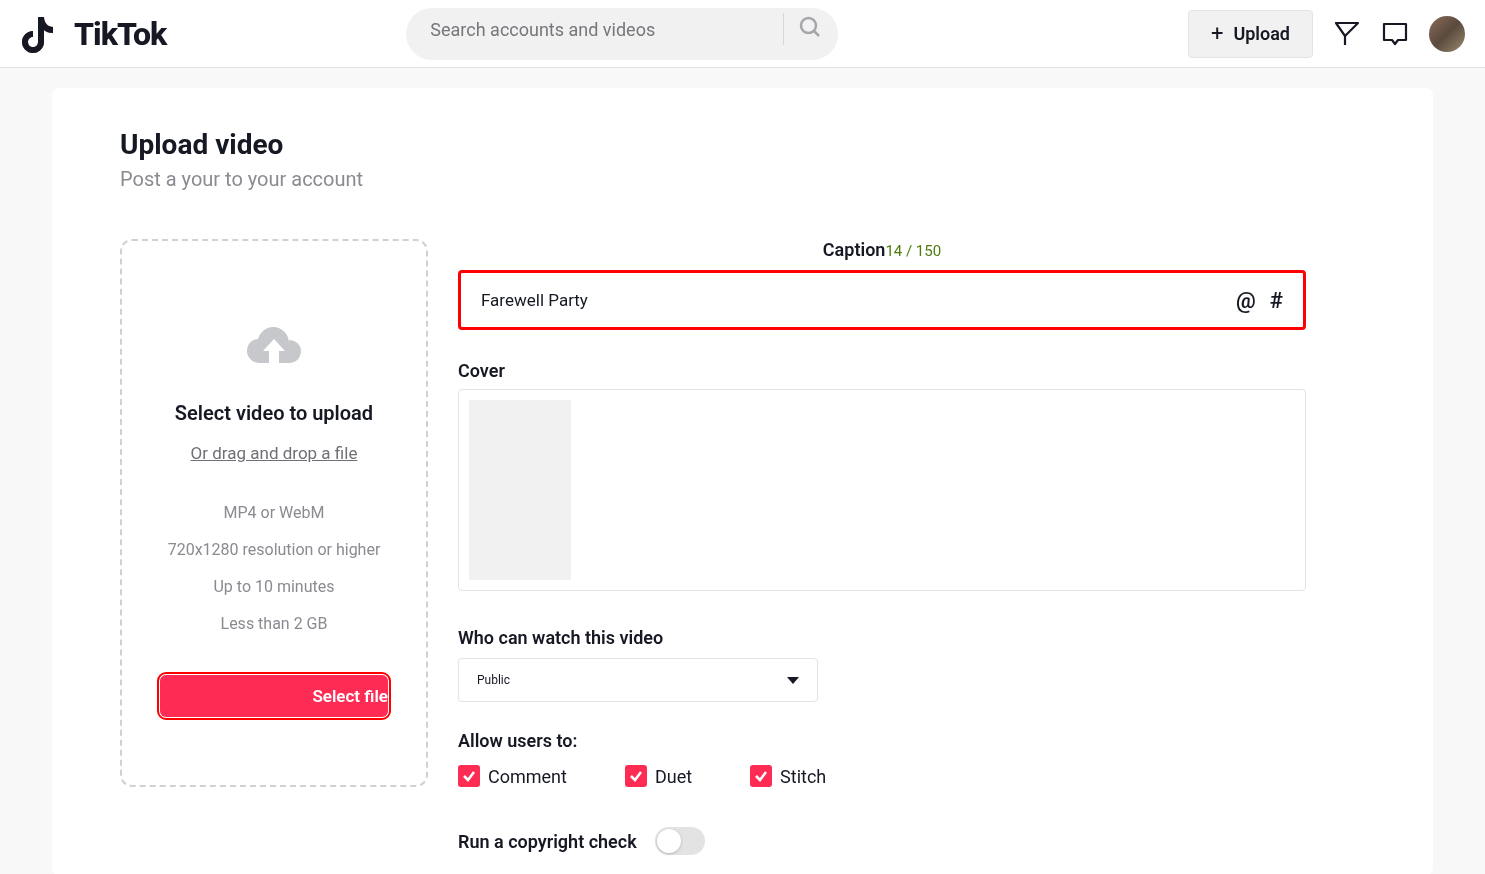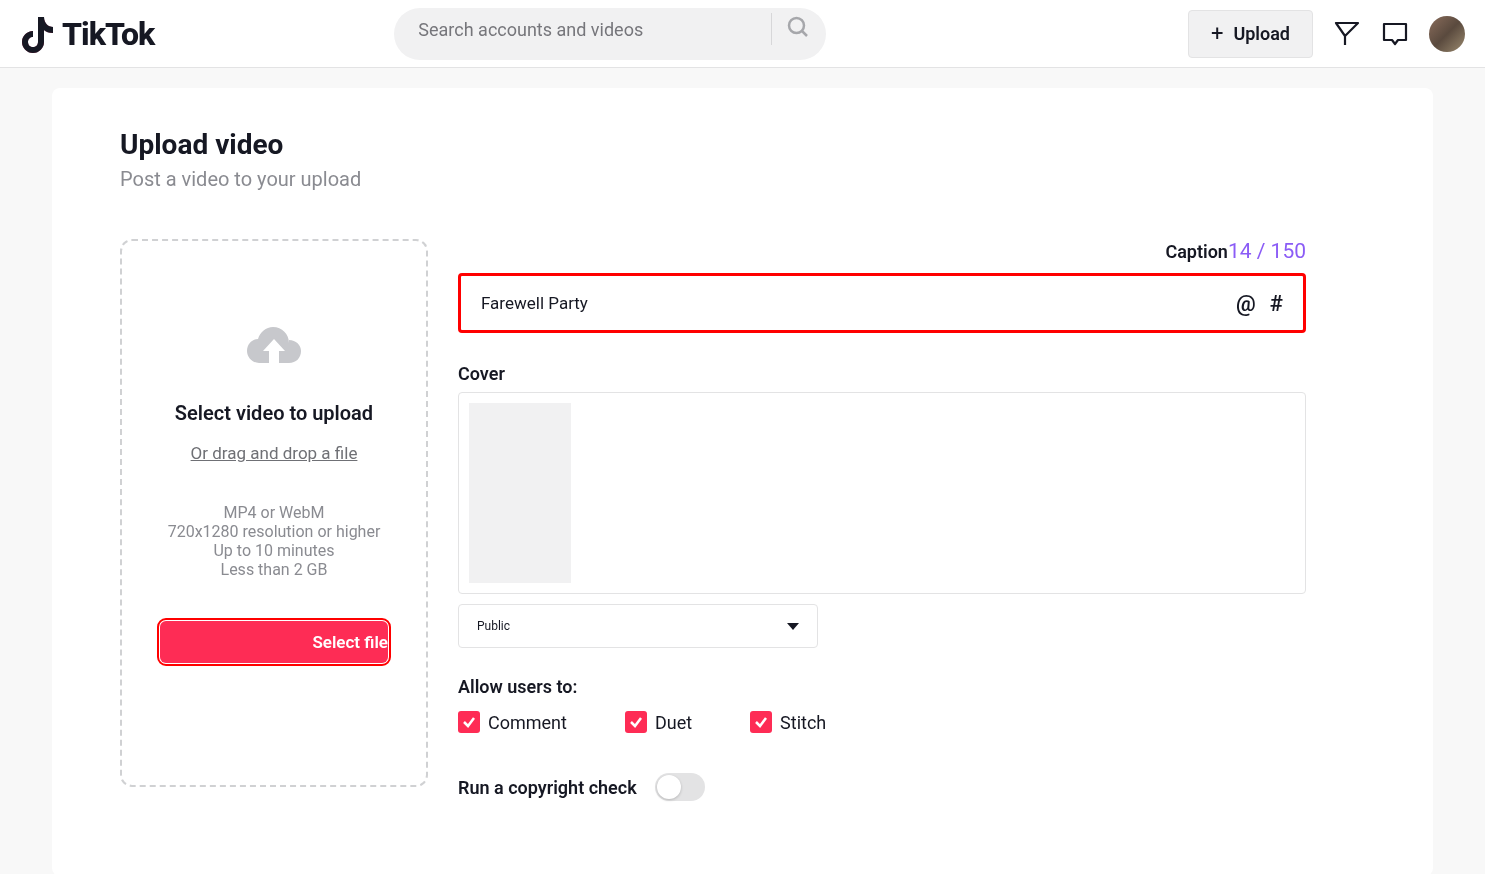--- a/index.html
+++ b/index.html
@@ -18,21 +18,21 @@
       background: #fff;
       height: 68px;
       display: flex;
       align-items: center;
       padding: 0 20px;
       border-bottom: 1px solid #e3e3e4;
     }
     .logo-wrap {
       display: flex;
       align-items: center;
-      gap: 8px;
+      gap: 20px;
     }
     .logo-icon svg { display: block; }
     .logo-text {
       font-size: 32px;
       font-weight: 800;
       letter-spacing: -1px;
       color: #161823;
     }
     .search-wrap {
       margin-left: 240px;
@@ -132,21 +132,21 @@
     .upload-sub {
       font-size: 17px;
       color: #6f7075;
       margin-top: 18px;
       text-decoration: underline;
     }
     .upload-hints {
       margin-top: 40px;
       display: flex;
       flex-direction: column;
-      gap: 0;
+      gap: 18px;
     }
     .upload-hint {
       font-size: 16px;
       color: #8a8b91;
     }
     .select-file-btn {
       margin-top: 42px;
       width: 228px;
       height: 42px;
       background: #fe2c55;
@@ -159,31 +159,31 @@
       outline: 2px solid #ff0000;
       outline-offset: 1px;
       text-align: right;
     }
     .right-col {
       flex: 1;
       max-width: 848px;
     }
     .field-row {
       display: flex;
-      justify-content: flex-end;
+      justify-content: center;
       align-items: baseline;
     }
     .field-label {
       font-size: 18px;
       font-weight: 600;
       color: #161823;
     }
     .char-counter {
-      font-size: 21px;
-      color: #8b5cf6;
+      font-size: 15px;
+      color: #4d7c0f;
     }
     .caption-box {
       margin-top: 10px;
       border: 3px solid #ff0000;
       border-radius: 4px;
       height: 60px;
       display: flex;
       align-items: center;
       padding: 0 20px;
     }
@@ -325,21 +325,21 @@
       <svg width="28" height="28" viewBox="0 0 28 28" fill="none" stroke="#161823" stroke-width="2.2" stroke-linejoin="round">
         <path d="M3 4 H25 V20 H17 L14 24 L11 20 H3 Z"></path>
       </svg>
     </span>
     <div class="avatar"></div>
   </div>
 </div>
 
 <div class="content-card">
   <h1 class="page-title">Upload video</h1>
-  <p class="page-subtitle">Post a video to your upload</p>
+  <p class="page-subtitle">Post a your to your account</p>
 
   <div class="form-row">
     <div class="upload-box">
       <span class="upload-cloud-icon">
         <svg width="54" height="40" viewBox="0 0 54 40" fill="#c7c8cc">
           <path d="M42 16 C42 7 35 0 26 0 C19 0 13 5 11 12 C5 12 0 17 0 24 C0 31 6 36 12 36 L22 36 L22 24 L16 24 L27 12 L38 24 L32 24 L32 36 L42 36 C49 36 54 31 54 24 C54 18 49 13 42 13 Z"></path>
         </svg>
       </span>
       <div class="upload-title">Select video to upload</div>
       <div class="upload-sub">Or drag and drop a file</div>
@@ -363,20 +363,21 @@
           <span class="caption-action">@</span>
           <span class="caption-action">#</span>
         </div>
       </div>
 
       <div class="field-label cover-label">Cover</div>
       <div class="cover-box">
         <div class="cover-thumb"></div>
       </div>
 
+      <div class="field-label privacy-label">Who can watch this video</div>
       <div class="select-box">
         <span>Public</span>
         <span class="caret-down"></span>
       </div>
 
       <div class="field-label allow-label">Allow users to:</div>
       <div class="checkbox-row">
         <label class="checkbox-item">
           <span class="checkbox">
             <svg width="14" height="14" viewBox="0 0 14 14" fill="none" stroke="#fff" stroke-width="2.5">

